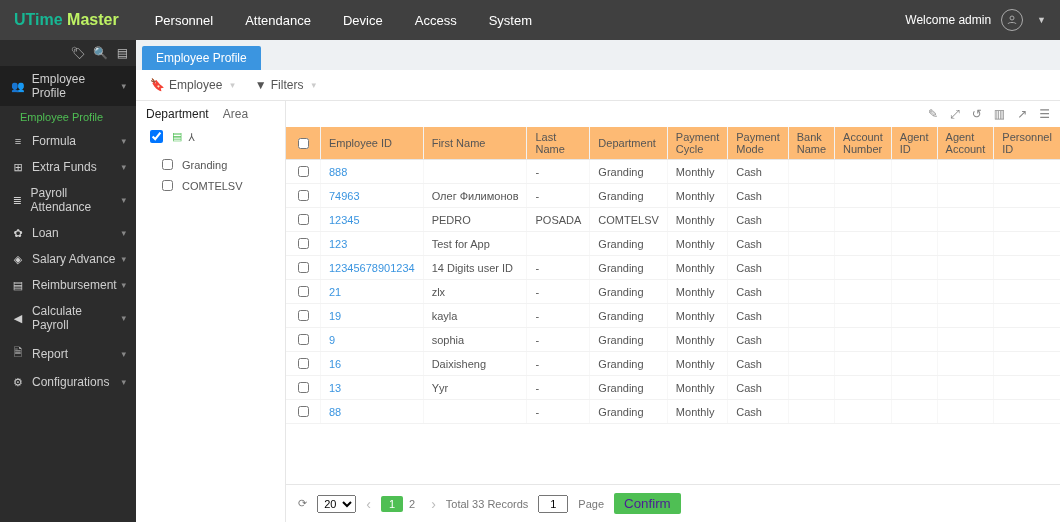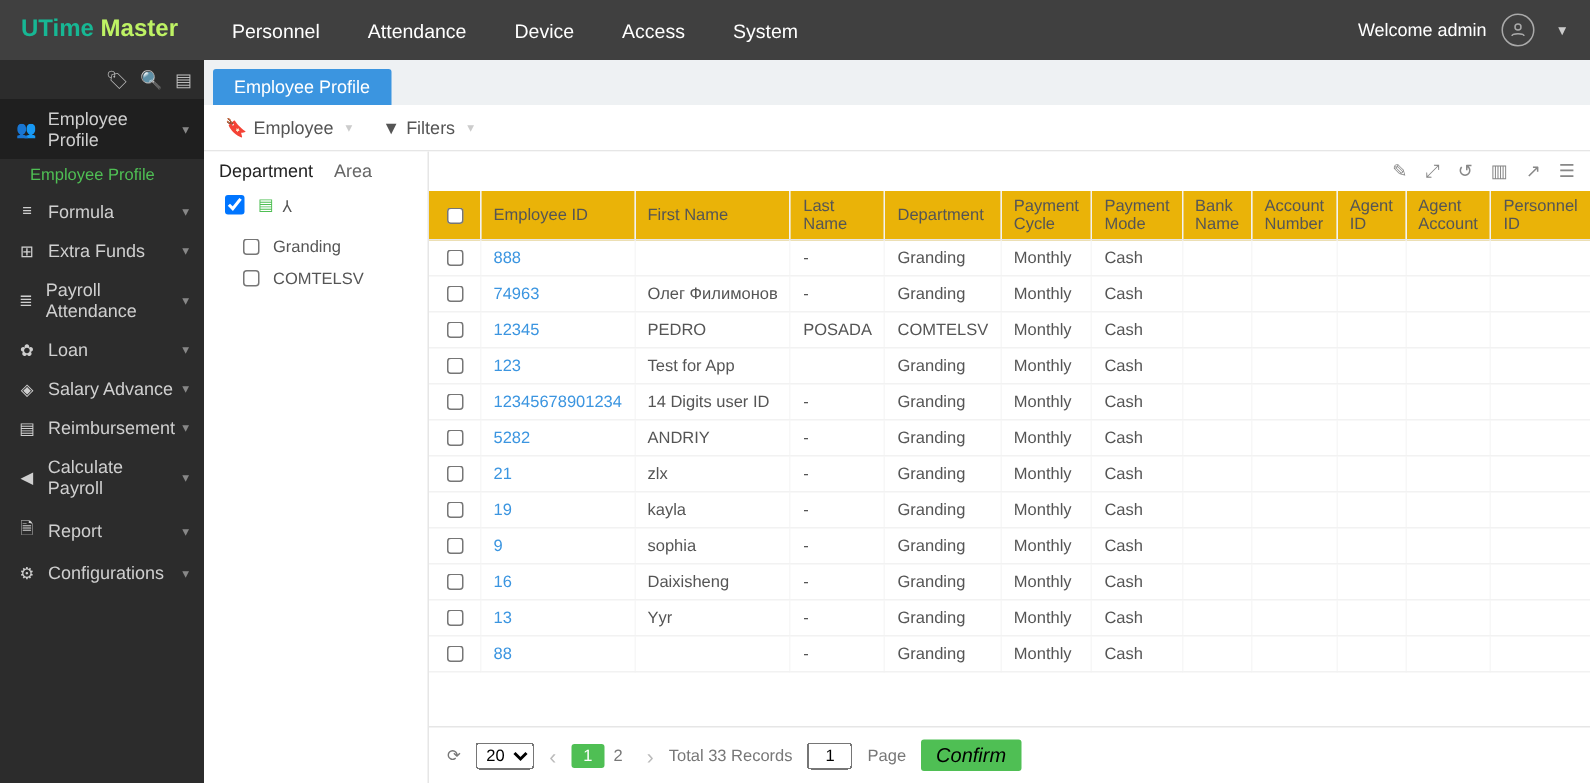--- a/index.html
+++ b/index.html
@@ -37,33 +37,33 @@
   .tree-tabs span { cursor:pointer; color:#666; }
   .tree-tabs .act { color:#222; }
   .tree-controls { display:flex; gap:6px; font-size:11px; margin:4px 0 8px; color:#5b8; align-items:center; }
   .tree-node { display:flex; align-items:center; gap:6px; font-size:11px; color:#555; padding:2px 0 2px 12px; }
   .tree-node input { width:11px; height:11px; }
 
   .grid-pane { flex:1; display:flex; flex-direction:column; min-width:0; }
   .grid-actions { display:flex; justify-content:flex-end; gap:12px; padding:6px 10px; color:#888; font-size:12px; }
   .grid-wrap { flex:1; overflow:auto; }
   table.grid { border-collapse:collapse; width:100%; font-size:11px; }
-  table.grid th { text-align:left; font-weight:normal; color:#555; padding:4px 8px; border-bottom:1px solid #e6e6e6; background:#eab308; border-right:1px solid #f2f2f2;margin-top:16px; }
+  table.grid th { text-align:left; font-weight:normal; color:#555; padding:4px 8px; border-bottom:1px solid #e6e6e6; background:#fdba74; border-right:1px solid #f2f2f2;margin-top:16px; }
   table.grid td { padding:3px 8px; border-bottom:1px solid #f2f2f2; border-right:1px solid #f7f7f7; color:#555; white-space:nowrap; }
   table.grid td.idcell { color:#3b95e0; cursor:pointer; }
   table.grid td.chk, table.grid th.chk { width:24px; text-align:center; }
   table.grid input[type=checkbox] { width:11px; height:11px; }
 
   .pager { border-top:1px solid #e6e6e6; padding:8px 12px; display:flex; align-items:center; gap:10px; font-size:11px; color:#777; }
   .pager .pg-btn { background:#4fbf54; color:#fff; padding:2px 8px; border-radius:2px; cursor:pointer; }
   .pager .pg-num { padding:2px 6px; cursor:pointer; }
   .pager .arrow { color:#bbb; cursor:pointer; font-size:14px; }
   .pager select, .pager input { font-size:11px; padding:1px 2px; }
   .pager input.page-in { width:30px; text-align:center; }
-  .pager .confirm { background:#4fbf54; color:#000000; padding:3px 10px; border:none; border-radius:2px; cursor:pointer;font-style:italic; }
+  .pager .confirm { background:#4fbf54; color:#4c1d95; padding:3px 10px; border:none; border-radius:2px; cursor:pointer; }
   svg.ic { width:12px; height:12px; vertical-align:middle; }
 </style>
 </head>
 <body>
 
 <div class="topbar">
   <div class="logo">
     <span class="u">U</span><span class="time">Time</span><span class="master"> Master</span>
   </div>
   <div class="mainnav" id="mainnav">
@@ -280,34 +280,20 @@
                   <td>Monthly</td>
                   <td>Cash</td>
                   <td></td>
                   <td></td>
                   <td></td>
                   <td></td>
                   <td></td>
                 </tr>
                 <tr>
                   <td class="chk"><input type="checkbox" style=""></td>
-                  <td class="idcell">5282</td>
-                  <td>ANDRIY</td>
-                  <td>-</td>
-                  <td>Granding</td>
-                  <td>Monthly</td>
-                  <td>Cash</td>
-                  <td></td>
-                  <td></td>
-                  <td></td>
-                  <td></td>
-                  <td></td>
-                </tr>
-                <tr>
-                  <td class="chk"><input type="checkbox" style=""></td>
                   <td class="idcell">21</td>
                   <td>zlx</td>
                   <td>-</td>
                   <td>Granding</td>
                   <td>Monthly</td>
                   <td>Cash</td>
                   <td></td>
                   <td></td>
                   <td></td>
                   <td></td>

